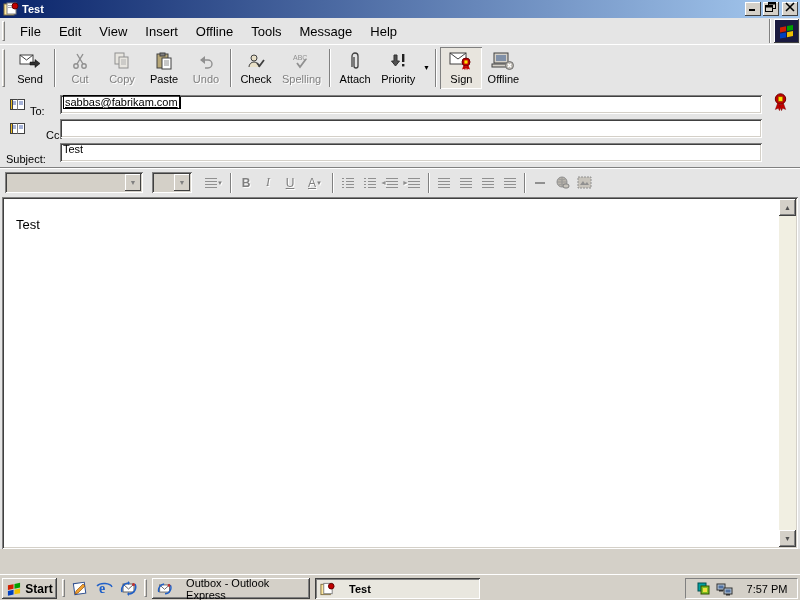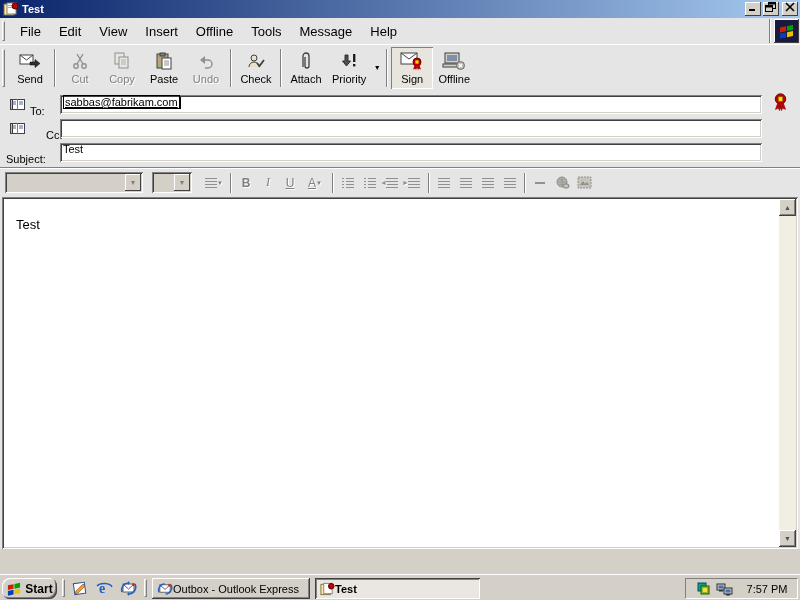--- a/index.html
+++ b/index.html
@@ -87,26 +87,26 @@
   .vscroll { position:absolute; top:2px; right:2px; width:17px; bottom:2px; background:#f1efe2; }
   .sbtn { position:absolute; left:0; width:17px; height:17px; font-size:7px; color:#505050;
     display:flex; align-items:center; justify-content:center; }
 
   
   .bottomstrip { position:absolute; top:549px; left:0; width:800px; height:25px; background:#d4d0c8; }
   .taskbar { position:absolute; top:574px; left:0; width:800px; height:26px;
     background:#d4d0c8; border-top:1px solid #fff; }
   .startbtn { position:absolute; left:2px; top:3px; width:55px; height:21px;
     display:flex; align-items:center; justify-content:center; gap:3px;
-    font-weight:bold; font-size:12px;border-radius:8px; }
+    font-weight:bold; font-size:12px; }
   .tkgrip { position:absolute; top:4px; height:18px; }
   .qlicon { position:absolute; top:4px; width:20px; height:18px;
     display:flex; align-items:center; justify-content:center; }
   .taskbtn { position:absolute; top:3px; height:21px; display:flex; align-items:center;
-    gap:0; padding:0 5px; font-size:11px; }
+    gap:14px; padding:0 5px; font-size:11px; }
   .taskbtn.active { font-weight:bold; background:#e9e7df;
     box-shadow: inset 1px 1px 0 #404040, inset -1px -1px 0 #fff, inset 2px 2px 0 #808080; }
   .tray { position:absolute; right:2px; top:3px; width:113px; height:21px;
     border-top:1px solid #808080; border-left:1px solid #808080;
     border-bottom:1px solid #fff; border-right:1px solid #fff;
     display:flex; align-items:center; padding-left:10px; gap:4px; }
   .clock { flex:1; text-align:center; font-size:11px; }
 </style>
 </head>
 <body>
@@ -230,20 +230,29 @@
       <span class="ticon">
         <svg width="20" height="18" viewBox="0 0 20 18">
           <circle cx="8" cy="6" r="3" fill="#e8e0c8" stroke="#404040"></circle>
           <path d="M3 15 a5 5 0 0 1 10 0" fill="#e8e0c8" stroke="#404040"></path>
           <path d="M11 11 l2.5 3 4.5 -6" fill="none" stroke="#404040" stroke-width="1.8"></path>
         </svg>
       </span>
       <span class="tlabel">Check</span>
     </div>
 
+    <div class="tb disabled">
+      <span class="ticon">
+        <svg width="22" height="18" viewBox="0 0 22 18">
+          <text x="2" y="8" font-size="7" fill="#909090" font-family="Liberation Sans, sans-serif">ABC</text>
+          <path d="M6 11 l3 4 6 -8" fill="none" stroke="#909090" stroke-width="1.8"></path>
+        </svg>
+      </span>
+      <span class="tlabel">Spelling</span>
+    </div>
 
     <span class="etchedv tsep"></span>
 
     <div class="tb">
       <span class="ticon">
         <svg width="14" height="20" viewBox="0 0 14 20">
           <path d="M4 16 V5 a3 3 0 0 1 6 0 v10 a2 2 0 0 1 -4 0 V6" fill="none" stroke="#404040" stroke-width="1.3"></path>
         </svg>
       </span>
       <span class="tlabel">Attach</span>

